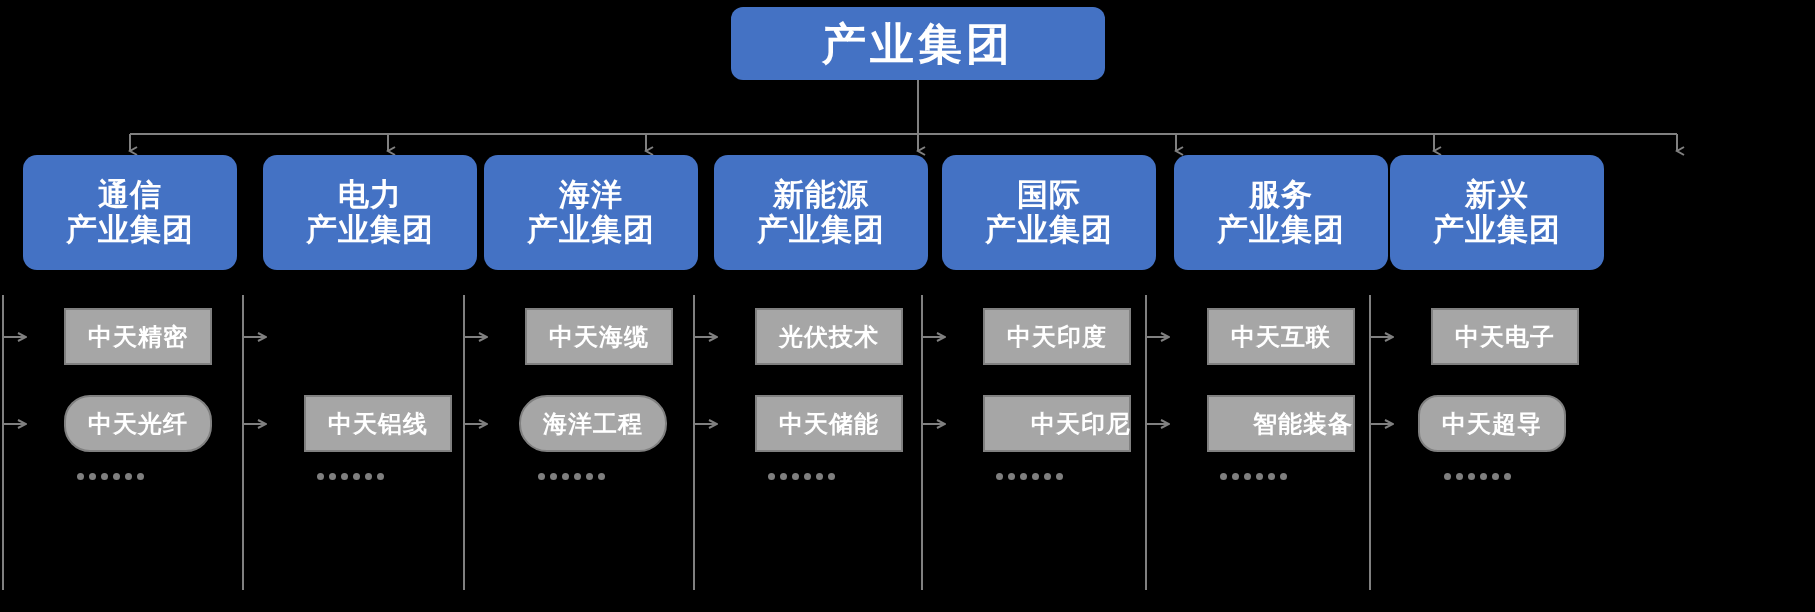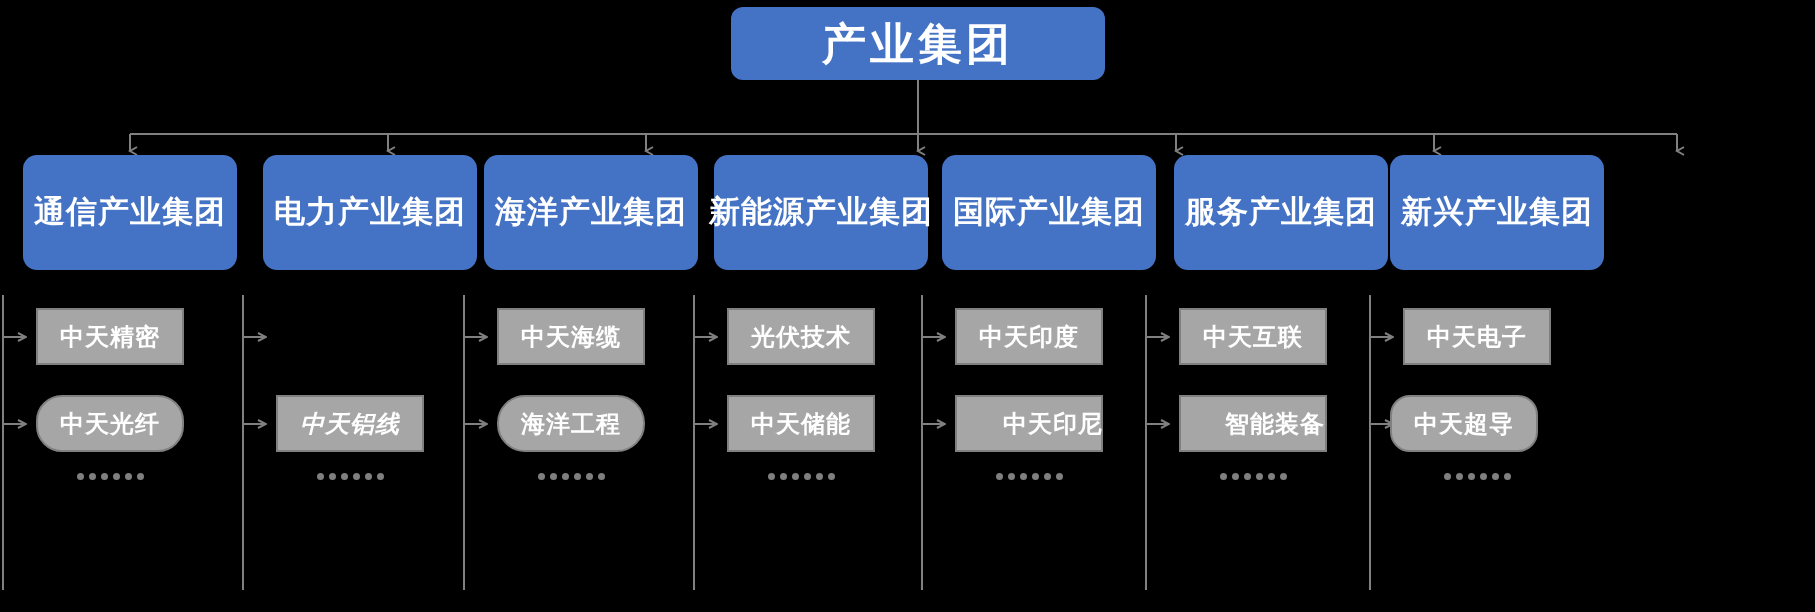--- a/index.html
+++ b/index.html
@@ -44,41 +44,41 @@
   .group-col {
     position: absolute;
     top: 155px;
     width: 214px;
   }
   .group-node {
     position: relative;
     width: 214px; height: 115px;
     background: #4472c4;
     border-radius: 14px;
-    display: flex; flex-direction: row;
+    display: flex; flex-direction: column;
     align-items: center; justify-content: center;
     text-align: center;
   }
   .group-node .gline1,
   .group-node .gline2 {
     color: #ffffff;
     font-size: 31px;
     font-weight: bold;
     line-height: 1.12;
     letter-spacing: 1px;
     white-space: nowrap;
   }
 
   
   .leaf-node {
     position: absolute;
     width: 148px; height: 57px;
     background: #a6a6a6;
     border: 2px solid #808080;
-    display: flex; align-items: center; justify-content: center;
+    display: flex; align-items: center; justify-content: center; margin-left: 28px;
   }
   .leaf-node .label {
     color: #ffffff;
     font-size: 24px;
     font-weight: bold;
     letter-spacing: 1px;
     line-height: 1;
     white-space: nowrap;
   }
   .leaf-1 { top: 153px; }
@@ -180,42 +180,42 @@
         <i class="dot"></i>
         <i class="dot"></i>
     </div>
   </div>
 
   <div class="group-col" style="left:263px;">
     <div class="group-node">
       <span class="gline1">电力</span>
       <span class="gline2">产业集团</span>
     </div>
-    <div class="leaf-node leaf-2" style="left:13px;font-style:italic;">
+    <div class="leaf-node leaf-2" style="left:13px;">
       <span class="label">中天铝线</span>
     </div>
     <div class="dots" style="left:13px;">
       <i class="dot"></i>
         <i class="dot"></i>
         <i class="dot"></i>
         <i class="dot"></i>
         <i class="dot"></i>
         <i class="dot"></i>
     </div>
   </div>
 
   <div class="group-col" style="left:484px;">
     <div class="group-node">
       <span class="gline1">海洋</span>
       <span class="gline2">产业集团</span>
     </div>
     <div class="leaf-node leaf-1" style="left:13px;">
       <span class="label">中天海缆</span>
     </div>
-    <div class="leaf-node leaf-2" style="left:13px;border-radius:28px;">
+    <div class="leaf-node leaf-2" style="left:7px;border-radius:28px;">
       <span class="label">海洋工程</span>
     </div>
     <div class="dots" style="left:13px;">
       <i class="dot"></i>
         <i class="dot"></i>
         <i class="dot"></i>
         <i class="dot"></i>
         <i class="dot"></i>
         <i class="dot"></i>
     </div>

